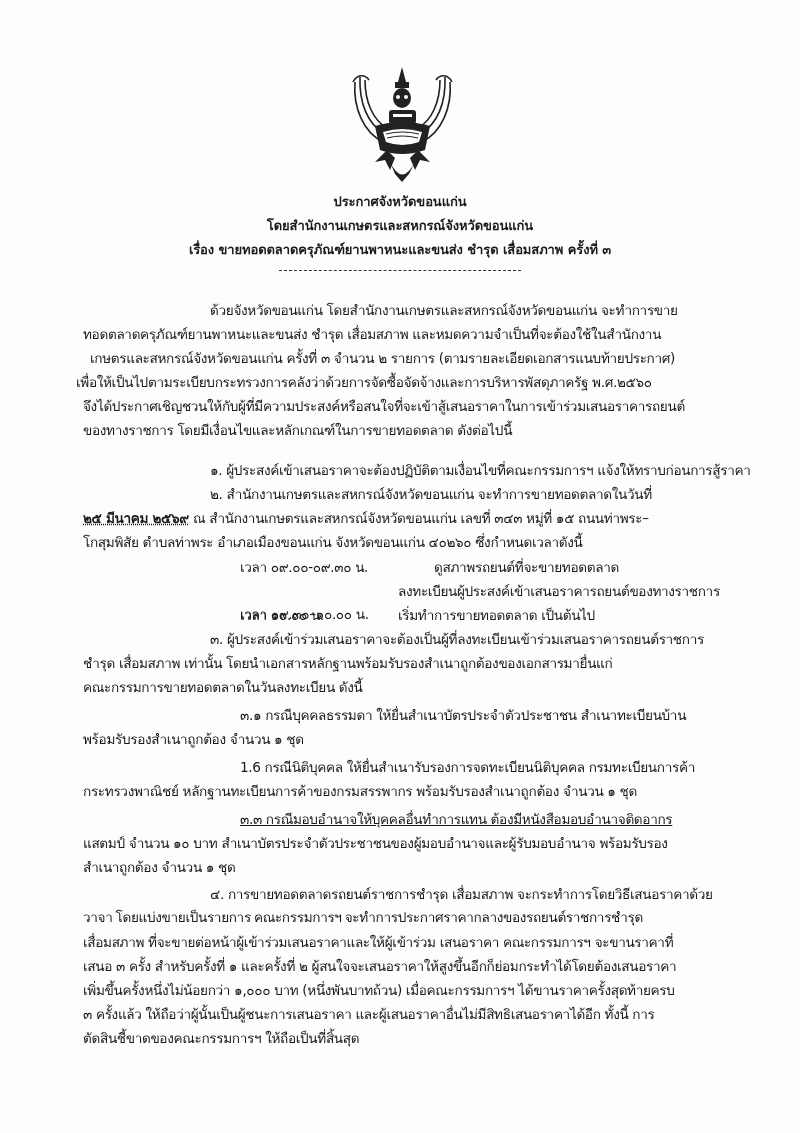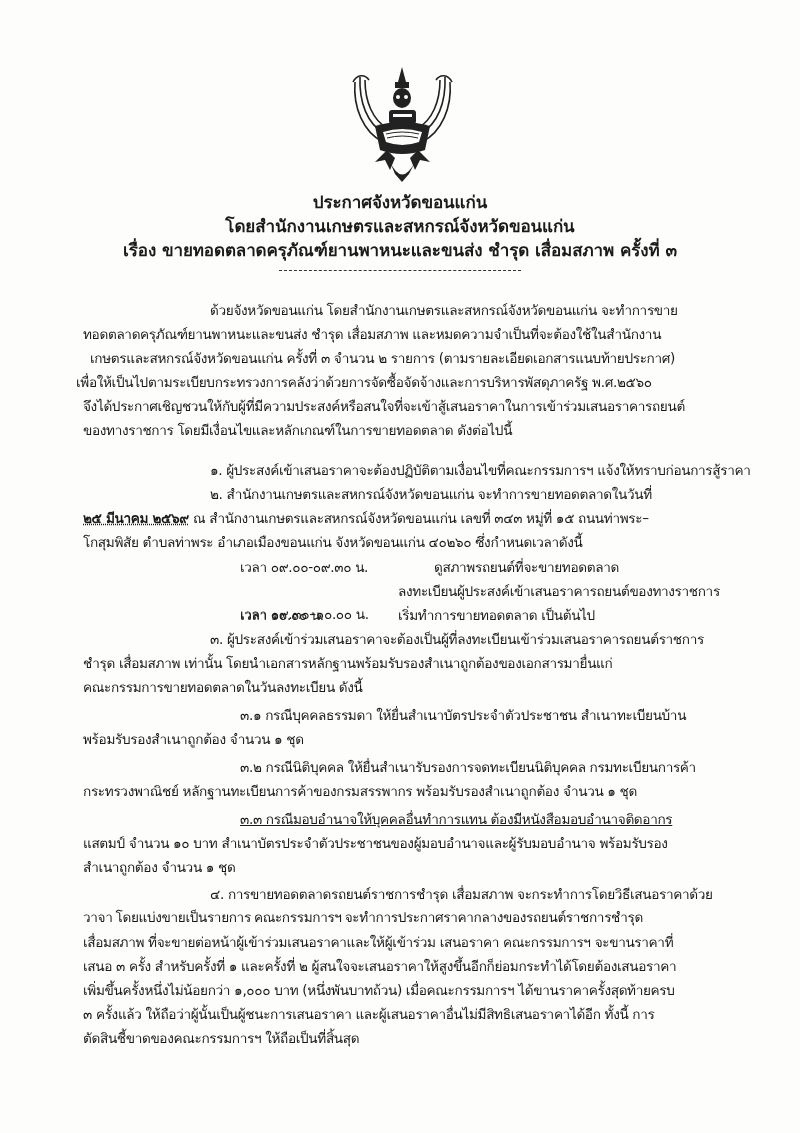--- a/index.html
+++ b/index.html
@@ -1,21 +1,21 @@
 <!DOCTYPE html>
 <html><head>
   <meta charset="utf-8">
   <style>
     html, body { margin: 0; padding: 0; background: #ffffff; }
     body { width: 800px; height: 1133px; position: relative; overflow: hidden;
       font-family: "DejaVu Sans", "Liberation Sans", sans-serif; color: #1a1a1a; }
     .page { position: absolute; inset: 0; background: #fdfdfc; }
     .emblem { position: absolute; left: 345px; top: 62px; width: 115px; height: 125px; }
     .title-block { position: absolute; left: 0; width: 800px; top: 190px; text-align: center; }
-    .title-line { font-size: 17px; font-weight: bold; line-height: 24px; white-space: nowrap; letter-spacing: -0.1px; }
+    .title-line { font-size: 13px; font-weight: bold; line-height: 24px; white-space: nowrap; letter-spacing: -0.1px; }
     .title-rule { display: block; margin: 0 auto; width: 242px; border-top: 1.5px dashed #333; height: 0; margin-top: 8px; }
     .line { position: absolute; font-size: 13.6px; line-height: 24px; white-space: nowrap; letter-spacing: -0.35px; }
     .date { font-weight: bold; text-decoration: underline dotted; }
     .sched { position: absolute; font-size: 13.6px; line-height: 24px; white-space: nowrap; letter-spacing: -0.35px; }
   </style>
 </head>
 <body>
 
 <div class="page">
 
@@ -81,21 +81,21 @@
   <div class="sched" style="left:240px; top:603px;">เวลา ๑๐.๐๐ น.</div>
   <div class="sched" style="left:398px; top:603px;">เริ่มทำการขายทอดตลาด เป็นต้นไป</div>
 
   <div class="line" style="left:210px; top:627px;">๓. ผู้ประสงค์เข้าร่วมเสนอราคาจะต้องเป็นผู้ที่ลงทะเบียนเข้าร่วมเสนอราคารถยนต์ราชการ</div>
   <div class="line" style="left:83px; top:651px;">ชำรุด เสื่อมสภาพ เท่านั้น โดยนำเอกสารหลักฐานพร้อมรับรองสำเนาถูกต้องของเอกสารมายื่นแก่</div>
   <div class="line" style="left:83px; top:675px;">คณะกรรมการขายทอดตลาดในวันลงทะเบียน ดังนี้</div>
 
   <div class="line" style="left:240px; top:703px;">๓.๑  กรณีบุคคลธรรมดา ให้ยื่นสำเนาบัตรประจำตัวประชาชน สำเนาทะเบียนบ้าน</div>
   <div class="line" style="left:83px; top:727px;">พร้อมรับรองสำเนาถูกต้อง  จำนวน ๑ ชุด</div>
 
-  <div class="line" style="left:240px; top:755px;">๓.๒  กรณีนิติบุคคล ให้ยื่นสำเนารับรองการจดทะเบียนนิติบุคคล กรมทะเบียนการค้า</div>
+  <div class="line" style="left:240px; top:755px;">1.6  กรณีนิติบุคคล ให้ยื่นสำเนารับรองการจดทะเบียนนิติบุคคล กรมทะเบียนการค้า</div>
   <div class="line" style="left:83px; top:779px;">กระทรวงพาณิชย์  หลักฐานทะเบียนการค้าของกรมสรรพากร พร้อมรับรองสำเนาถูกต้อง จำนวน ๑ ชุด</div>
 
   <div class="line" style="left:240px; top:807px;text-decoration:underline;">๓.๓  กรณีมอบอำนาจให้บุคคลอื่นทำการแทน ต้องมีหนังสือมอบอำนาจติดอากร</div>
   <div class="line" style="left:83px; top:831px;">แสตมป์ จำนวน ๑๐ บาท สำเนาบัตรประจำตัวประชาชนของผู้มอบอำนาจและผู้รับมอบอำนาจ พร้อมรับรอง</div>
   <div class="line" style="left:83px; top:855px;">สำเนาถูกต้อง  จำนวน ๑ ชุด</div>
 
   <div class="line" style="left:210px; top:882px;">๔. การขายทอดตลาดรถยนต์ราชการชำรุด เสื่อมสภาพ จะกระทำการโดยวิธีเสนอราคาด้วย</div>
   <div class="line" style="left:83px; top:906px;font-family:Liberation Serif, serif;">วาจา โดยแบ่งขายเป็นรายการ  คณะกรรมการฯ จะทำการประกาศราคากลางของรถยนต์ราชการชำรุด</div>
   <div class="line" style="left:83px; top:930px;">เสื่อมสภาพ ที่จะขายต่อหน้าผู้เข้าร่วมเสนอราคาและให้ผู้เข้าร่วม เสนอราคา  คณะกรรมการฯ จะขานราคาที่</div>
   <div class="line" style="left:83px; top:954px;">เสนอ ๓ ครั้ง สำหรับครั้งที่ ๑ และครั้งที่ ๒ ผู้สนใจจะเสนอราคาให้สูงขึ้นอีกก็ย่อมกระทำได้โดยต้องเสนอราคา</div>

